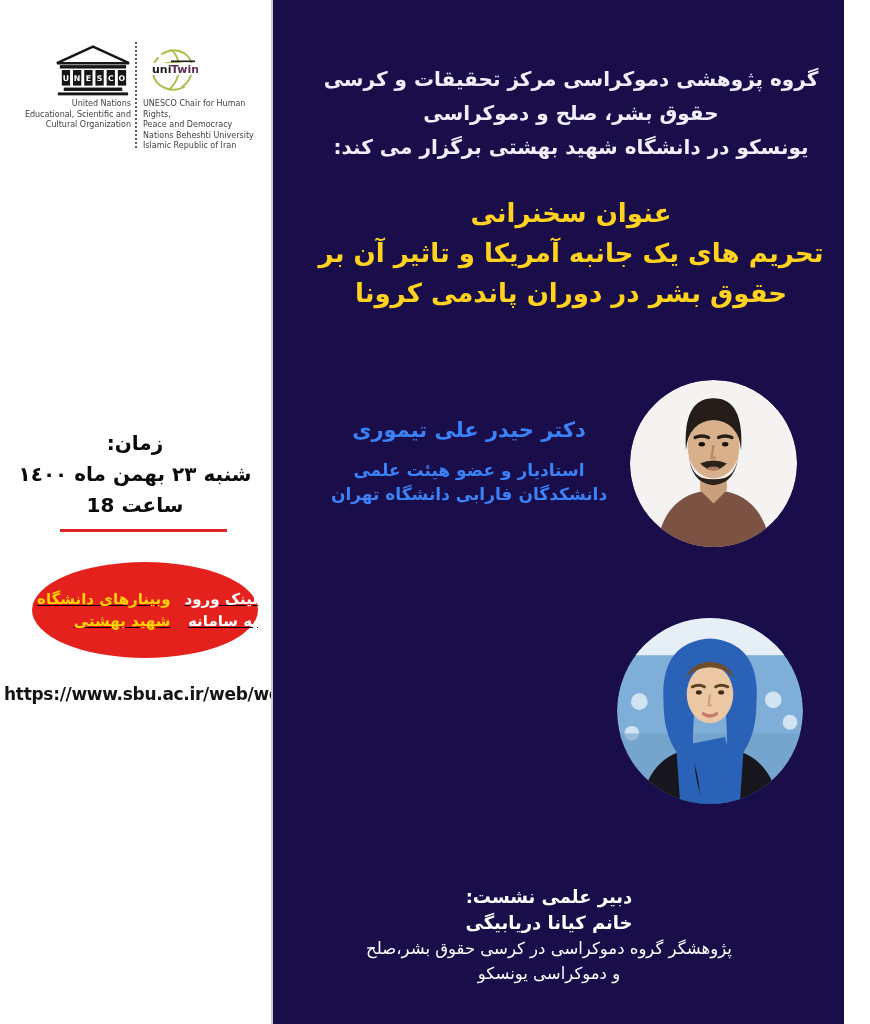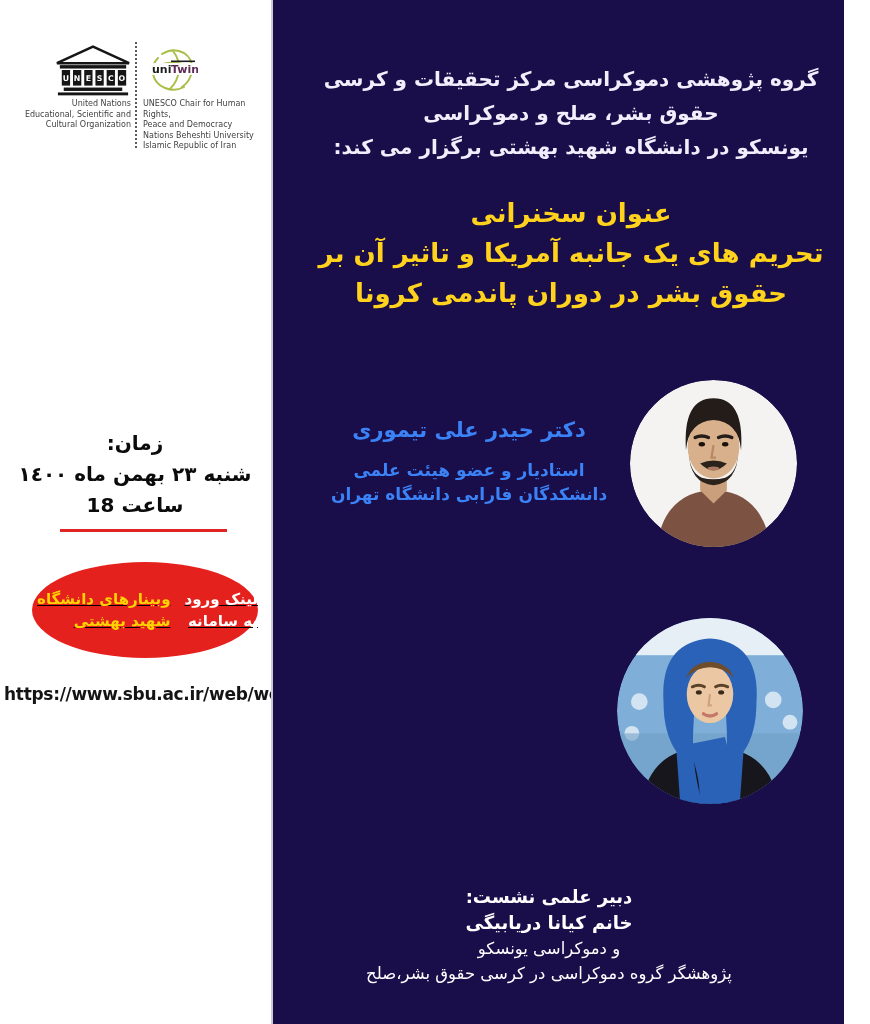--- a/index.html
+++ b/index.html
@@ -221,18 +221,18 @@
         <ellipse cx="56" cy="40" rx="1.6" ry="1.1" fill="#3a2a1a"></ellipse>
         <path d="M50,41 L49.2,47 L51,47" stroke="#d2a27e" stroke-width="1.2" fill="none"></path>
         <path d="M46.5,51.5 Q50,53.8 53.5,51.5" stroke="#c4776a" stroke-width="1.8" fill="none" stroke-linecap="round"></path>
         <path d="M38,68 Q46,88 44,100 L60,100 Q63,80 58,64 Z" fill="#2a62b8"></path>
       </svg>
     </div>
 
     <div class="moderator-block rtl center">
       <div class="moderator-bold">دبیر علمی نشست:</div>
       <div class="moderator-bold">خانم کیانا دریابیگی</div>
+      <div class="moderator-role">پژوهشگر گروه دموکراسی در کرسی حقوق بشر،صلح</div>
       <div class="moderator-role">و دموکراسی یونسکو</div>
-      <div class="moderator-role">پژوهشگر گروه دموکراسی در کرسی حقوق بشر،صلح</div>
     </div>
 
   </div>
 </div>
 
 </body></html>

